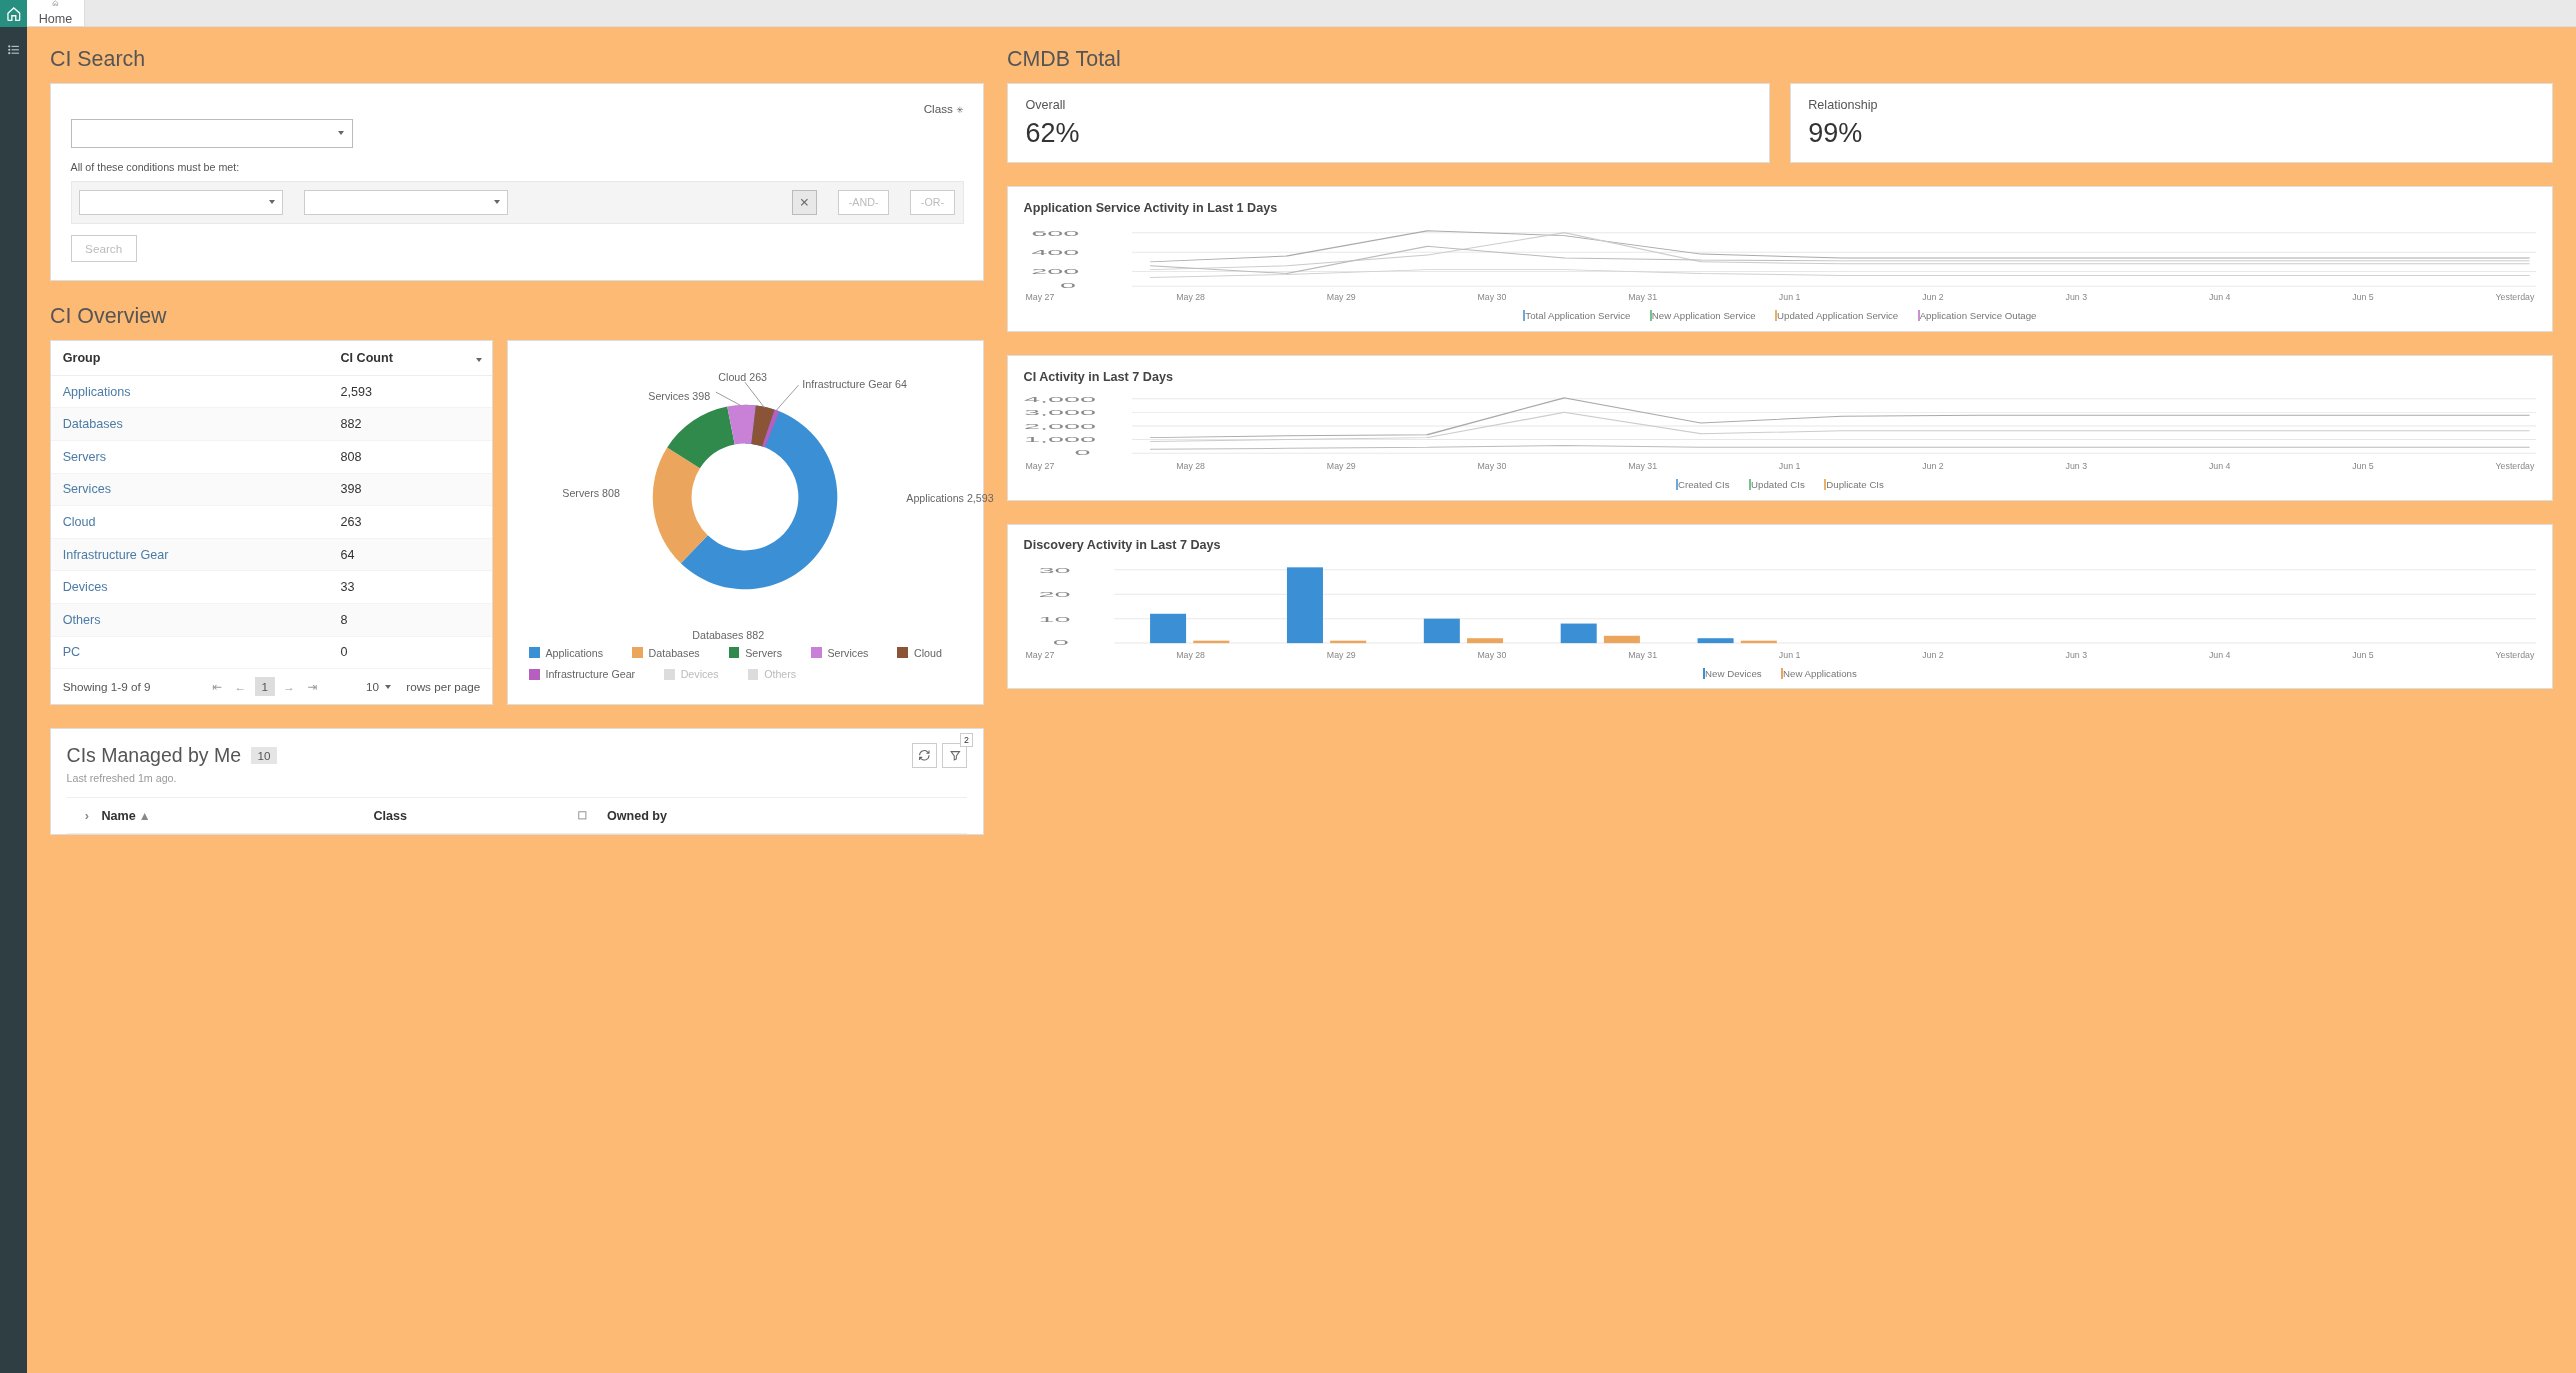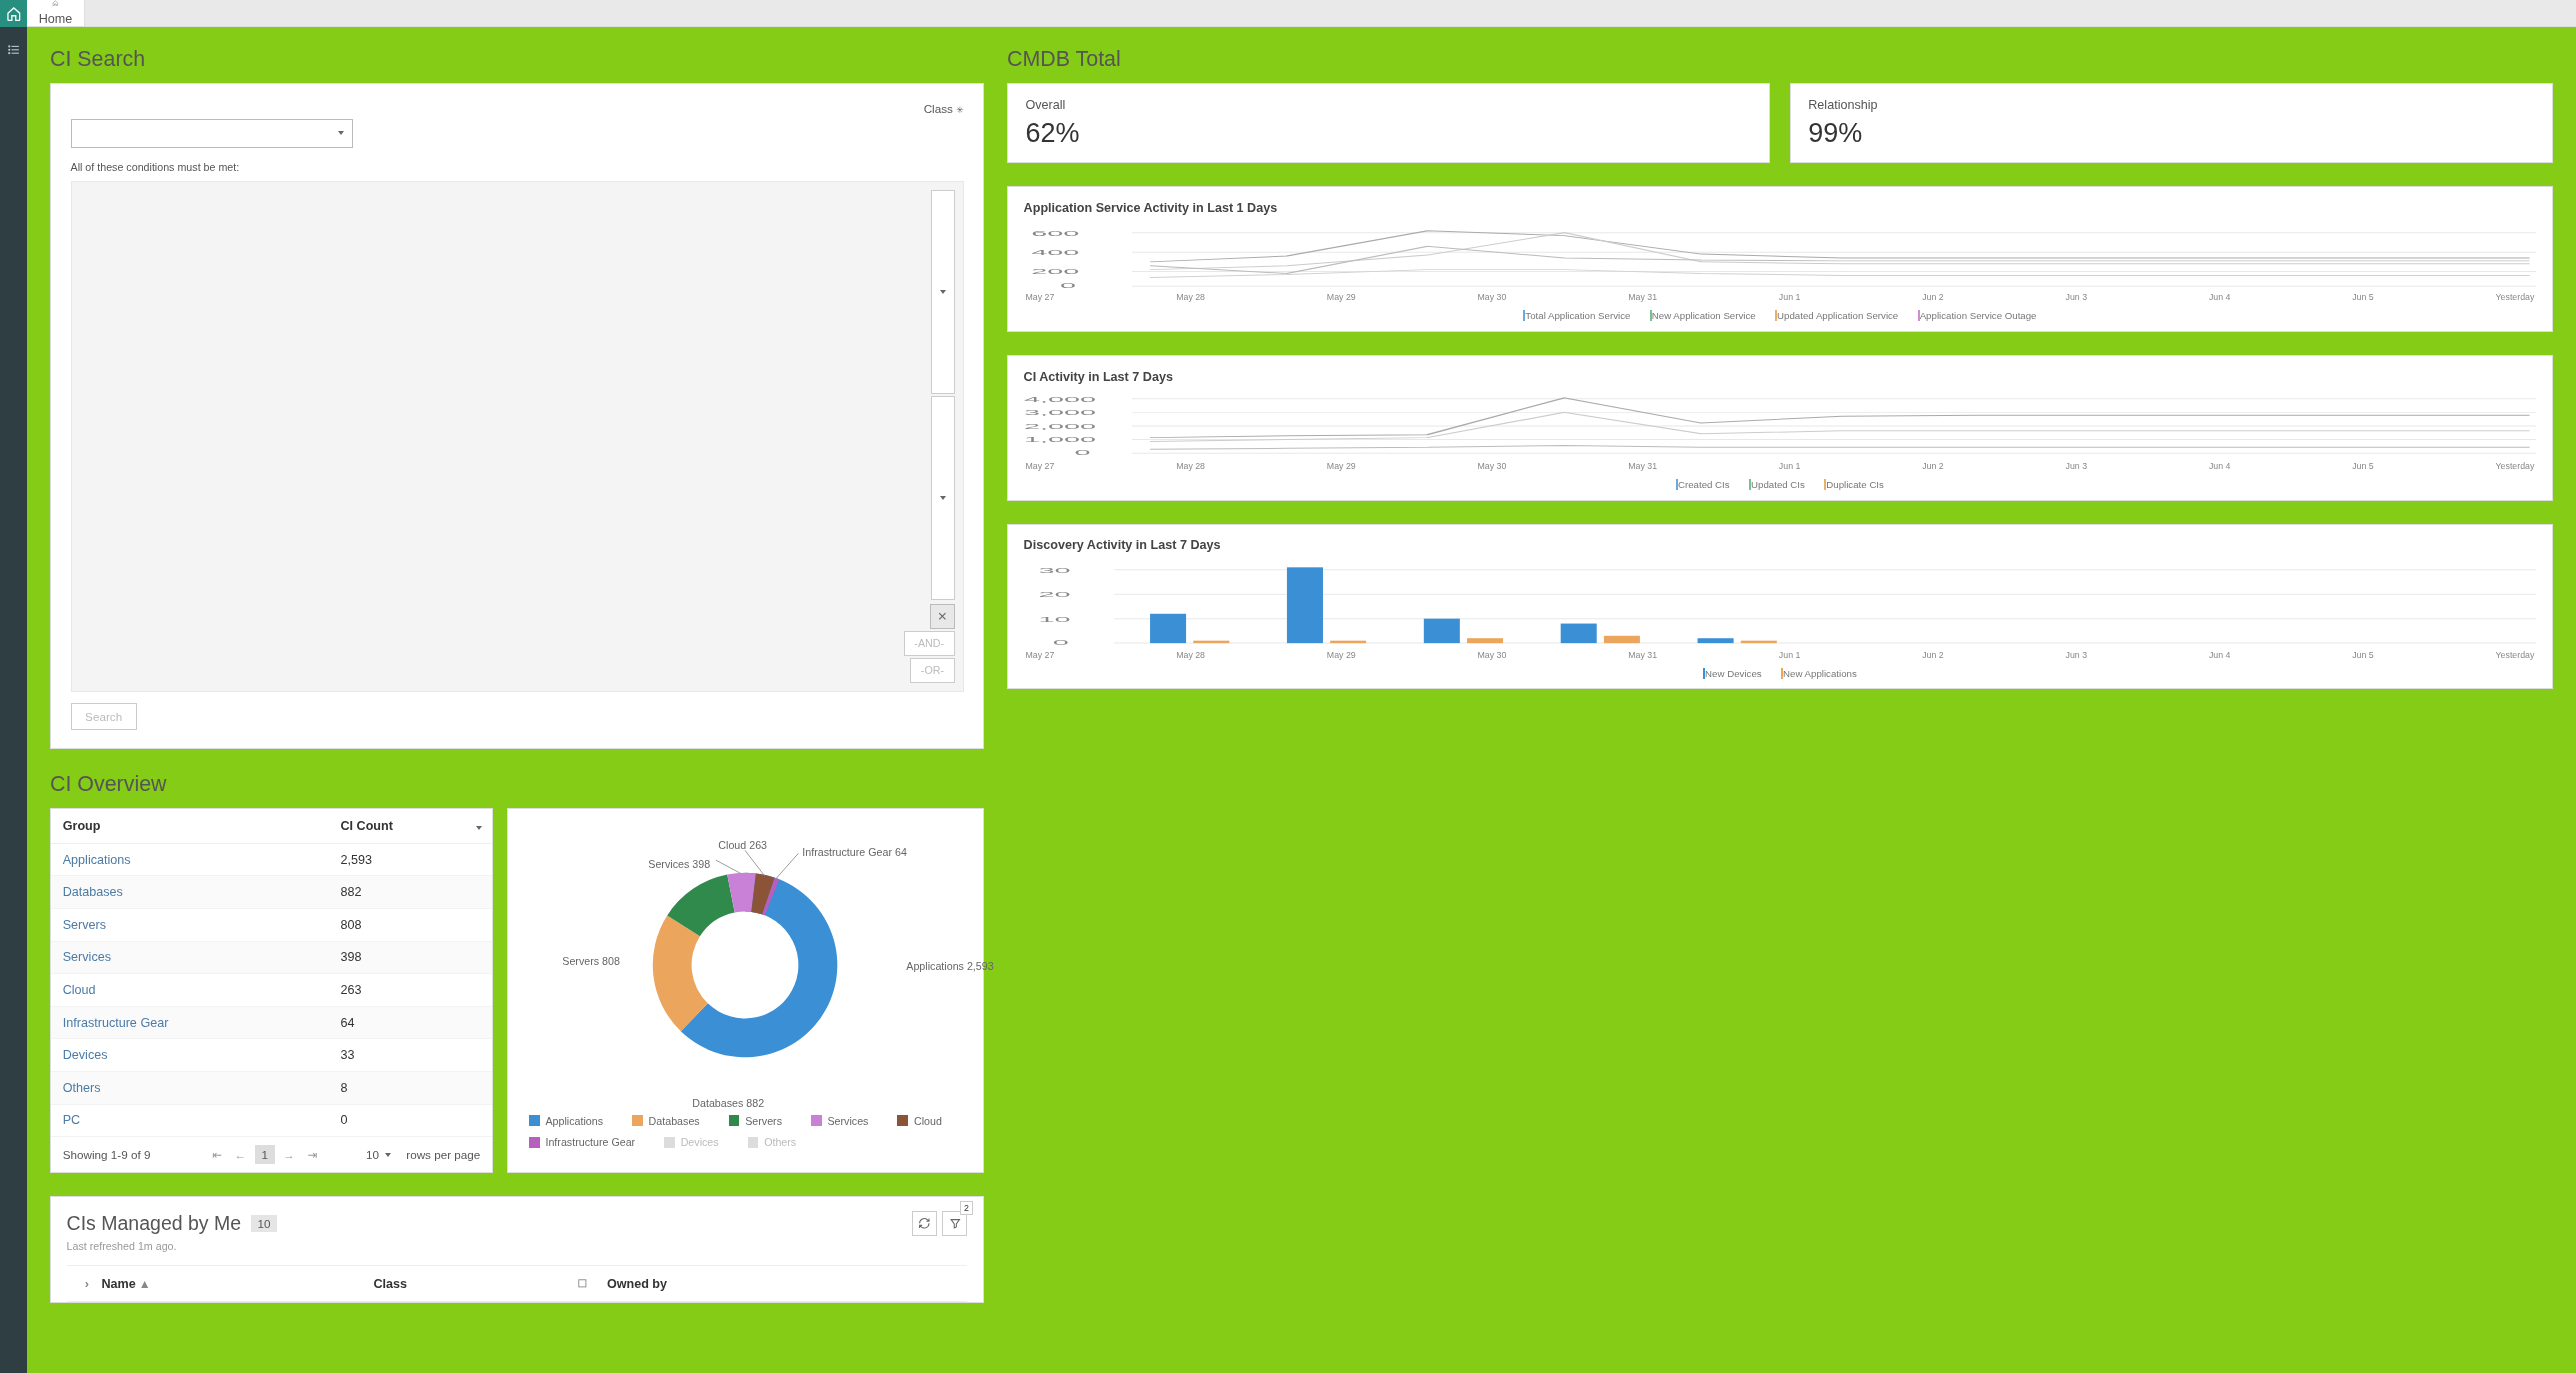--- a/index.html
+++ b/index.html
@@ -4,33 +4,33 @@
 <style>
 * { box-sizing: border-box; margin: 0; padding: 0; }
 body { font-family: "Segoe UI", Arial, sans-serif; font-size: 12.6px; color: #333; background: #fff; }
 .app { display: flex; height: 100vh; }
 .sidebar { width: 27px; background: #2e3e42; display: flex; flex-direction: column; align-items: center; padding-top: 0; }
 .sidebar .home-btn { width: 27px; height: 27px; background: #278f7f; display: flex; align-items: center; justify-content: center; cursor: pointer; }
 .sidebar .list-btn { width: 27px; height: 27px; display: flex; align-items: center; justify-content: center; cursor: pointer; margin-top: 9.7px; }
 .main { flex: 1; display: flex; flex-direction: column; overflow: auto; }
 .tabbar { height: 27px; background: #e9e9e9; border-bottom: 1px solid #ddd; display: flex; align-items: stretch; }
 .tab { background: #fff; border-right: 1px solid #ddd; padding: 0 11.7px; display: flex; align-items: center; gap: 5.8px; font-size: 12.6px; color: #555; cursor: pointer; flex-direction: column; }
-.content { flex: 1; display: flex; gap: 23px; padding: 19.5px 23px; background: #84cc16; overflow: auto; }
+.content { flex: 1; display: flex; gap: 23px; padding: 19.5px 23px; background: #fdba74; overflow: auto; }
 .left-col { flex: 0 0 934px; display: flex; flex-direction: column; gap: 23px; }
 .right-col { flex: 1; display: flex; flex-direction: column; gap: 23px; }
 .panel-title { font-size: 21.4px; font-weight: 400; color: #555; margin-bottom: 11.7px; }
 .panel-sub { font-size: 10.7px; color: #999; }
 .card { border: 1px solid #ddd; background: #fff; }
 
 .search-card { padding: 17.5px 19.5px; }
 .field-label { font-size: 11.7px; color: #555; margin-bottom: 3.9px; display: block; text-align: right; }
 .select-box { width: 282px; height: 29px; border: 1px solid #bbb; background: #fff; display: flex; align-items: center; justify-content: flex-end; padding: 0 7.8px; cursor: pointer; }
 .caret { width: 0; height: 0; border-left: 3.9px solid transparent; border-right: 3.9px solid transparent; border-top: 4.9px solid #666; }
 .cond-text { font-size: 10.7px; color: #555; margin: 13.6px 0 7.8px; }
-.cond-row { display: flex; align-items: flex-end; gap: 2px; background: #f4f4f4; padding: 7.8px; border: 1px solid #e8e8e8; flex-direction: column; }
+.cond-row { display: flex; align-items: flex-start; gap: 21px; background: #f4f4f4; padding: 7.8px; border: 1px solid #e8e8e8; }
 .cond-dd { flex: 0 0 204px; height: 25px; border: 1px solid #ccc; background: #fff; display: flex; align-items: center; justify-content: flex-end; padding: 0 7.8px; cursor: pointer; }
 .cond-spacer { flex: 1; }
 .sq-btn { width: 25px; height: 25px; border: 1px solid #bbb; background: #e8e8e8; display: flex; align-items: center; justify-content: center; cursor: pointer; font-size: 13.6px; color: #555; }
 .pill-btn { height: 25px; padding: 0 9.7px; border: 1px solid #ccc; background: #fff; color: #bbb; font-size: 10.7px; cursor: pointer; display: flex; align-items: center; }
 .search-btn { margin-top: 11.7px; height: 27px; padding: 0 13.6px; border: 1px solid #ccc; background: #fff; color: #bbb; font-size: 11.7px; cursor: pointer; }
 
 .overview-row { display: flex; gap: 13.6px; }
 .ov-table { flex: 0 0 443px; }
 .ov-chart { flex: 1; padding: 19.5px 11.7px 9.7px; }
 .tbl { width: 100%; border-collapse: collapse; }

